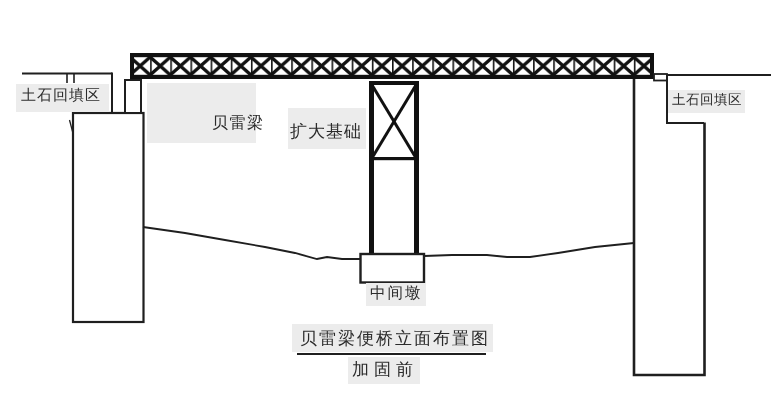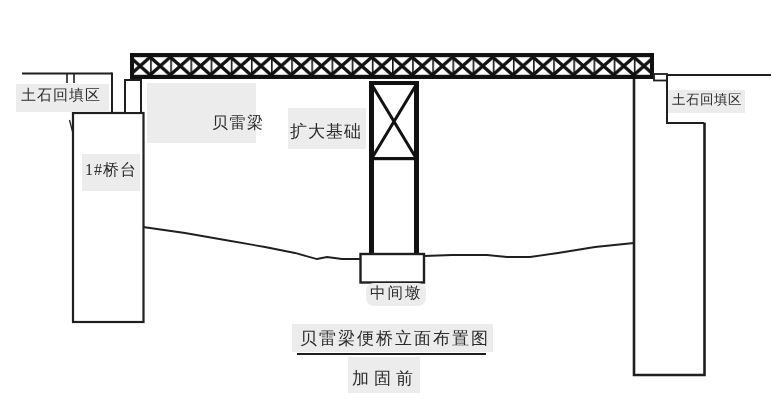--- a/index.html
+++ b/index.html
@@ -22,23 +22,23 @@
   .backdrop{
     position:absolute;
     background:#ececec;
   }
   .t-backfill-left {left:16px; top:84px; font-size:15px; letter-spacing:1px;  padding:4px 8px 9px 5px;}
   .t-beilei        {left:210px;top:84px; font-size:16px; letter-spacing:1.5px;padding:2px 2px 2px 2px;}
   .t-kuoda         {left:147px;top:104px;font-size:17px; letter-spacing:1px;  padding:2px 2px 2px 2px;}
   .t-ganggan       {left:288px;top:108px;font-size:17px; letter-spacing:1px;  padding:15px 4px 9px 2px;}
   .t-qiaotai       {left:82px; top:154px;font-size:16px; letter-spacing:1px;  padding:8px 3px 13px 3px;}
   .t-backfill-right{left:668px;top:90px; font-size:13.5px;letter-spacing:.5px;padding:3px 3px 6px 4px;}
-  .t-zhongjiandun  {left:366px;top:283px;font-size:15.5px;letter-spacing:2px; padding:2px 3px 5px 4px;border-radius:8px;}
+  .t-zhongjiandun  {left:366px;top:283px;font-size:15.5px;letter-spacing:2px; padding:2px 3px 5px 4px;}
   .t-title         {left:292px;top:324px;font-size:17px; letter-spacing:2px;  padding:6px 3px 5px 8px;}
-  .t-subtitle      {left:348px;top:357px;font-size:17px; letter-spacing:5px;  padding:13px 2px 6px 4px;}
+  .t-subtitle      {left:348px;top:357px;font-size:17px; letter-spacing:5px;  padding:4px 2px 6px 4px;}
 </style>
 </head>
 <body>
 
 <div class="canvas">
 
   <svg width="772" height="400" viewBox="0 0 772 400">
     <defs>
       <pattern id="trussPat" patternUnits="userSpaceOnUse" x="130" y="57" width="20.154" height="18">
         <line x1="0" y1="0" x2="20.154" y2="18" stroke="#111" stroke-width="3.3"></line>
@@ -95,21 +95,20 @@
 
   <div class="backdrop" style="left:147px;top:83px;width:109px;height:60px;"></div>
 
   <div class="lbl t-backfill-left">土石回填区</div>
 
   <div class="lbl clear t-beilei">贝雷梁</div>
 
 
   <div class="lbl t-ganggan">扩大基础</div>
 
-  <div class="lbl t-qiaotai">1#桥台</div>
 
   <div class="lbl t-backfill-right">土石回填区</div>
 
   <div class="lbl t-zhongjiandun">中间墩</div>
 
   <div class="lbl t-title">贝雷梁便桥立面布置图</div>
 
   <div class="lbl t-subtitle">加固前</div>
 
 </div>

